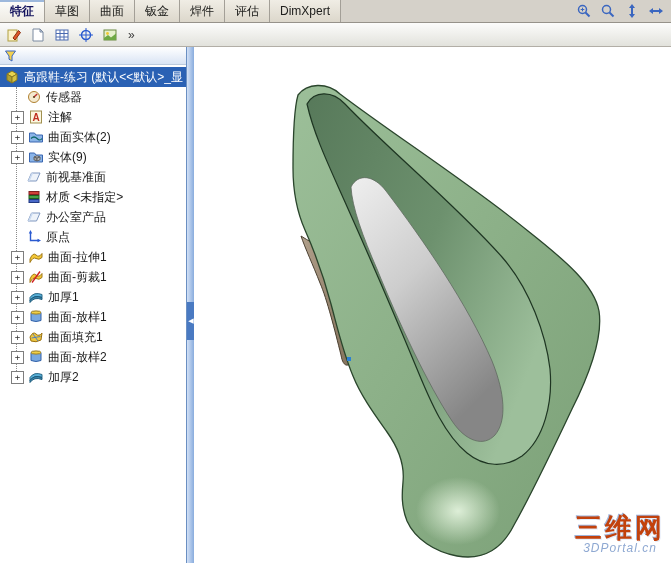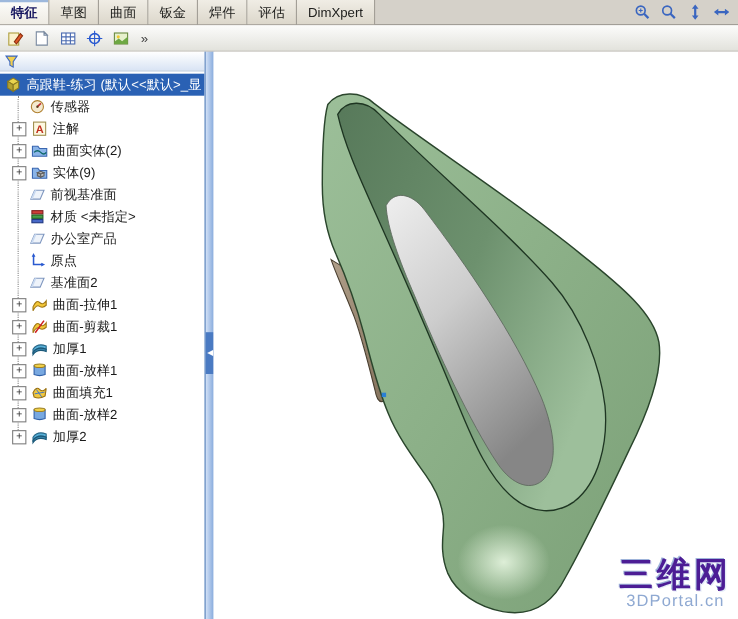--- a/index.html
+++ b/index.html
@@ -38,23 +38,23 @@
   .ticon{width:16px;height:16px;flex:none;display:flex;align-items:center;justify-content:center;}
   .tlabel{padding-right:4px;}
   
   .splitter{position:absolute;top:47px;left:186px;width:8px;bottom:0;
             background:linear-gradient(90deg,#d3e1f6,#7fa5da);border-left:1px solid #6a8fc2;}
   .collapse-arrow{position:absolute;left:0;top:255px;width:8px;height:38px;background:#4a7ac2;
                   color:#fff;font-size:7px;display:flex;align-items:center;justify-content:center;cursor:pointer;}
   
   .viewport{position:absolute;top:47px;left:194px;right:0;bottom:0;background:#fff;overflow:hidden;}
   .watermark{position:absolute;right:6px;bottom:8px;text-align:center;line-height:1.05;pointer-events:none;}
-  .wm-title{font-size:31px;font-weight:bold;letter-spacing:3px;color:#4c1d95;
+  .wm-title{font-size:27px;font-weight:bold;letter-spacing:3px;color:#c2410c;
             text-shadow:1px 1px 0 #e4ecf8,-1px -1px 0 #9fb4da;}
-  .wm-sub{font-size:15px;color:#8fa9d2;letter-spacing:1px;}
+  .wm-sub{font-size:12px;color:#8fa9d2;letter-spacing:1px;font-style:italic;}
 </style>
 </head>
 <body>
 
 <div class="app">
 
   <div class="tabbar">
     <div style="display:flex;">
         <div class="tab active">特征</div>
         <div class="tab">草图</div>
@@ -230,30 +230,20 @@
           <div class="titem">
             <div class="spacer"></div>
             <span class="ticon">
               <svg width="16" height="16" viewBox="0 0 16 16">
                 <path d="M4.5 3.5 V11.5 H13" fill="none" stroke="#2a5ad0" stroke-width="1.4"></path>
                 <path d="M4.5 1 L2.8 4.5 H6.2 Z" fill="#2a5ad0"></path>
                 <path d="M15 11.5 L11.5 9.8 V13.2 Z" fill="#2a5ad0"></path>
               </svg>
             </span>
             <span class="tlabel">原点</span>
-          </div>
-          <div class="titem">
-            <div class="spacer"></div>
-            <span class="ticon">
-              <svg width="16" height="16" viewBox="0 0 16 16">
-                <polygon points="2,12 5.5,4 14,4 10.5,12" fill="#eef3fa" stroke="#8098c0"></polygon>
-                <polygon points="2,12 5.5,4 7.2,4 3.7,12" fill="#c9d9f0"></polygon>
-              </svg>
-            </span>
-            <span class="tlabel">基准面2</span>
           </div>
           <div class="titem">
             <div class="expander">+</div>
             <span class="ticon">
               <svg width="16" height="16" viewBox="0 0 16 16">
                 <path d="M2 10 Q5 3 8 6 T14 4.5 L14 8.5 Q11 11.5 8 9.5 T2 13.5 Z" fill="#f4c838" stroke="#a07818"></path>
               </svg>
             </span>
             <span class="tlabel">曲面-拉伸1</span>
           </div>

